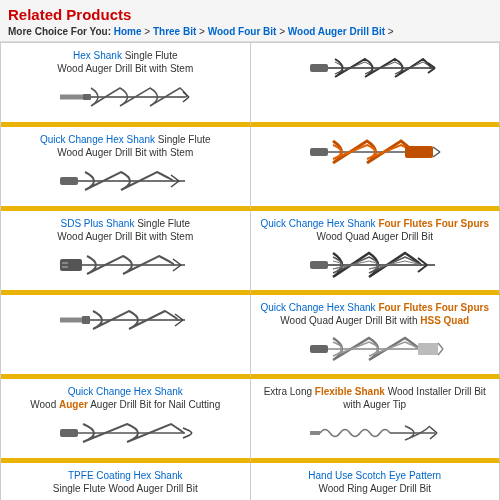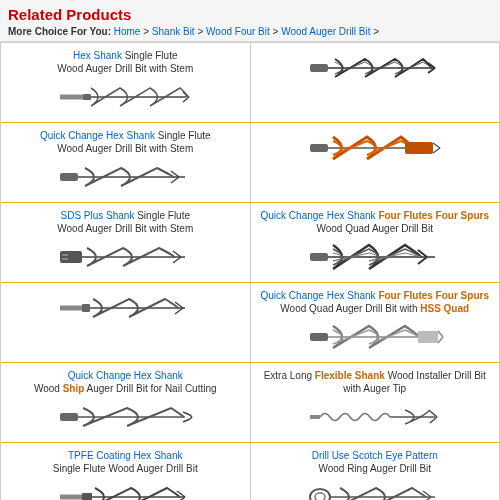--- a/index.html
+++ b/index.html
@@ -31,34 +31,35 @@
     .breadcrumb {
       font-size: 10px;
       color: #333;
     }
     .breadcrumb span {
       color: #555;
     }
     .breadcrumb a {
       color: #0066cc;
       text-decoration: none;
+      font-weight: bold;
     }
     .breadcrumb .label {
       color: #333;
       font-weight: bold;
     }
     .grid {
       display: grid;
       grid-template-columns: 1fr 1fr;
       border-left: 1px solid #ccc;
       border-top: 1px solid #ccc;
     }
     .cell {
       border-right: 1px solid #ccc;
-      border-bottom: 1px solid #eab308;
+      border-bottom: 5px solid #eab308;
       padding: 6px 6px;
       display: flex;
       flex-direction: column;
       align-items: center;
       min-height: 72px;
       cursor: pointer;
     }
     .cell-text {
       font-size: 10px;
       color: #333;
@@ -91,21 +92,21 @@
   </style>
 </head>
 <body>
 
 <div id="app">
   <div class="header">
     <div class="header-title">Related Products</div>
     <div class="breadcrumb">
       <span class="label">More Choice For You:</span>
       <a href="#"> Home</a> &gt;
-      <a href="#"> Shank Bit</a> &gt;
+      <a href="#"> Three Bit</a> &gt;
       <a href="#"> Wood Four Bit</a> &gt;
       <a href="#"> Wood Auger Drill Bit</a> &gt;
     </div>
   </div>
 
   <div class="grid">
 
     <div class="cell">
       <div class="cell-text">
         <a href="#">Hex Shank</a> Single Flute<br>
@@ -230,21 +231,21 @@
           <rect x="113" y="13" width="20" height="12" fill="#bbb" rx="1"></rect>
           <line x1="133" y1="13" x2="138" y2="19" stroke="#888" stroke-width="1.5"></line>
           <line x1="133" y1="25" x2="138" y2="19" stroke="#888" stroke-width="1.5"></line>
         </svg>
       </div>
     </div>
 
     <div class="cell">
       <div class="cell-text">
         <a href="#">Quick Change Hex Shank</a><br>
-        Wood <span class="highlight">Ship</span> Auger Drill Bit for Nail Cutting
+        Wood <span class="highlight">Auger</span> Auger Drill Bit for Nail Cutting
       </div>
       <div class="cell-img">
         <svg class="drill-svg" viewBox="0 0 140 38">
           <rect x="5" y="15" width="18" height="8" fill="#666" rx="2"></rect>
           <line x1="23" y1="19" x2="130" y2="19" stroke="#555" stroke-width="1.5"></line>
           <path d="M28,10 Q50,19 28,28 Q50,19 72,10 Q94,19 72,28 Q94,19 116,10 Q130,19 128,19" stroke="#555" stroke-width="2" fill="none"></path>
           <line x1="128" y1="14" x2="135" y2="17" stroke="#444" stroke-width="1.5"></line>
           <line x1="128" y1="24" x2="135" y2="21" stroke="#444" stroke-width="1.5"></line>
           <line x1="135" y1="17" x2="137" y2="19" stroke="#444" stroke-width="1.5"></line>
           <line x1="135" y1="21" x2="137" y2="19" stroke="#444" stroke-width="1.5"></line>
@@ -281,21 +282,21 @@
           <line x1="37" y1="19" x2="130" y2="19" stroke="#444" stroke-width="1.5"></line>
           <path d="M40,10 Q58,19 40,28 Q58,19 76,10 Q94,19 76,28 Q94,19 112,10 Q126,19 124,19" stroke="#444" stroke-width="2" fill="none"></path>
           <line x1="122" y1="13" x2="130" y2="19" stroke="#444" stroke-width="1.5"></line>
           <line x1="122" y1="25" x2="130" y2="19" stroke="#444" stroke-width="1.5"></line>
         </svg>
       </div>
     </div>
 
     <div class="cell">
       <div class="cell-text">
-        <a href="#">Drill Use Scotch Eye Pattern</a><br>
+        <a href="#">Hand Use Scotch Eye Pattern</a><br>
         Wood Ring Auger Drill Bit
       </div>
       <div class="cell-img">
         <svg class="drill-svg" viewBox="0 0 140 38">
           <ellipse cx="15" cy="19" rx="10" ry="8" stroke="#555" stroke-width="2" fill="none"></ellipse>
           <ellipse cx="15" cy="19" rx="5" ry="4" stroke="#777" stroke-width="1.5" fill="none"></ellipse>
           <line x1="25" y1="19" x2="130" y2="19" stroke="#555" stroke-width="1.5"></line>
           <path d="M35,10 Q53,19 35,28 Q53,19 71,10 Q89,19 71,28 Q89,19 107,10 Q122,19 120,19" stroke="#555" stroke-width="2" fill="none"></path>
           <line x1="118" y1="13" x2="126" y2="19" stroke="#555" stroke-width="1.5"></line>
           <line x1="118" y1="25" x2="126" y2="19" stroke="#555" stroke-width="1.5"></line>

